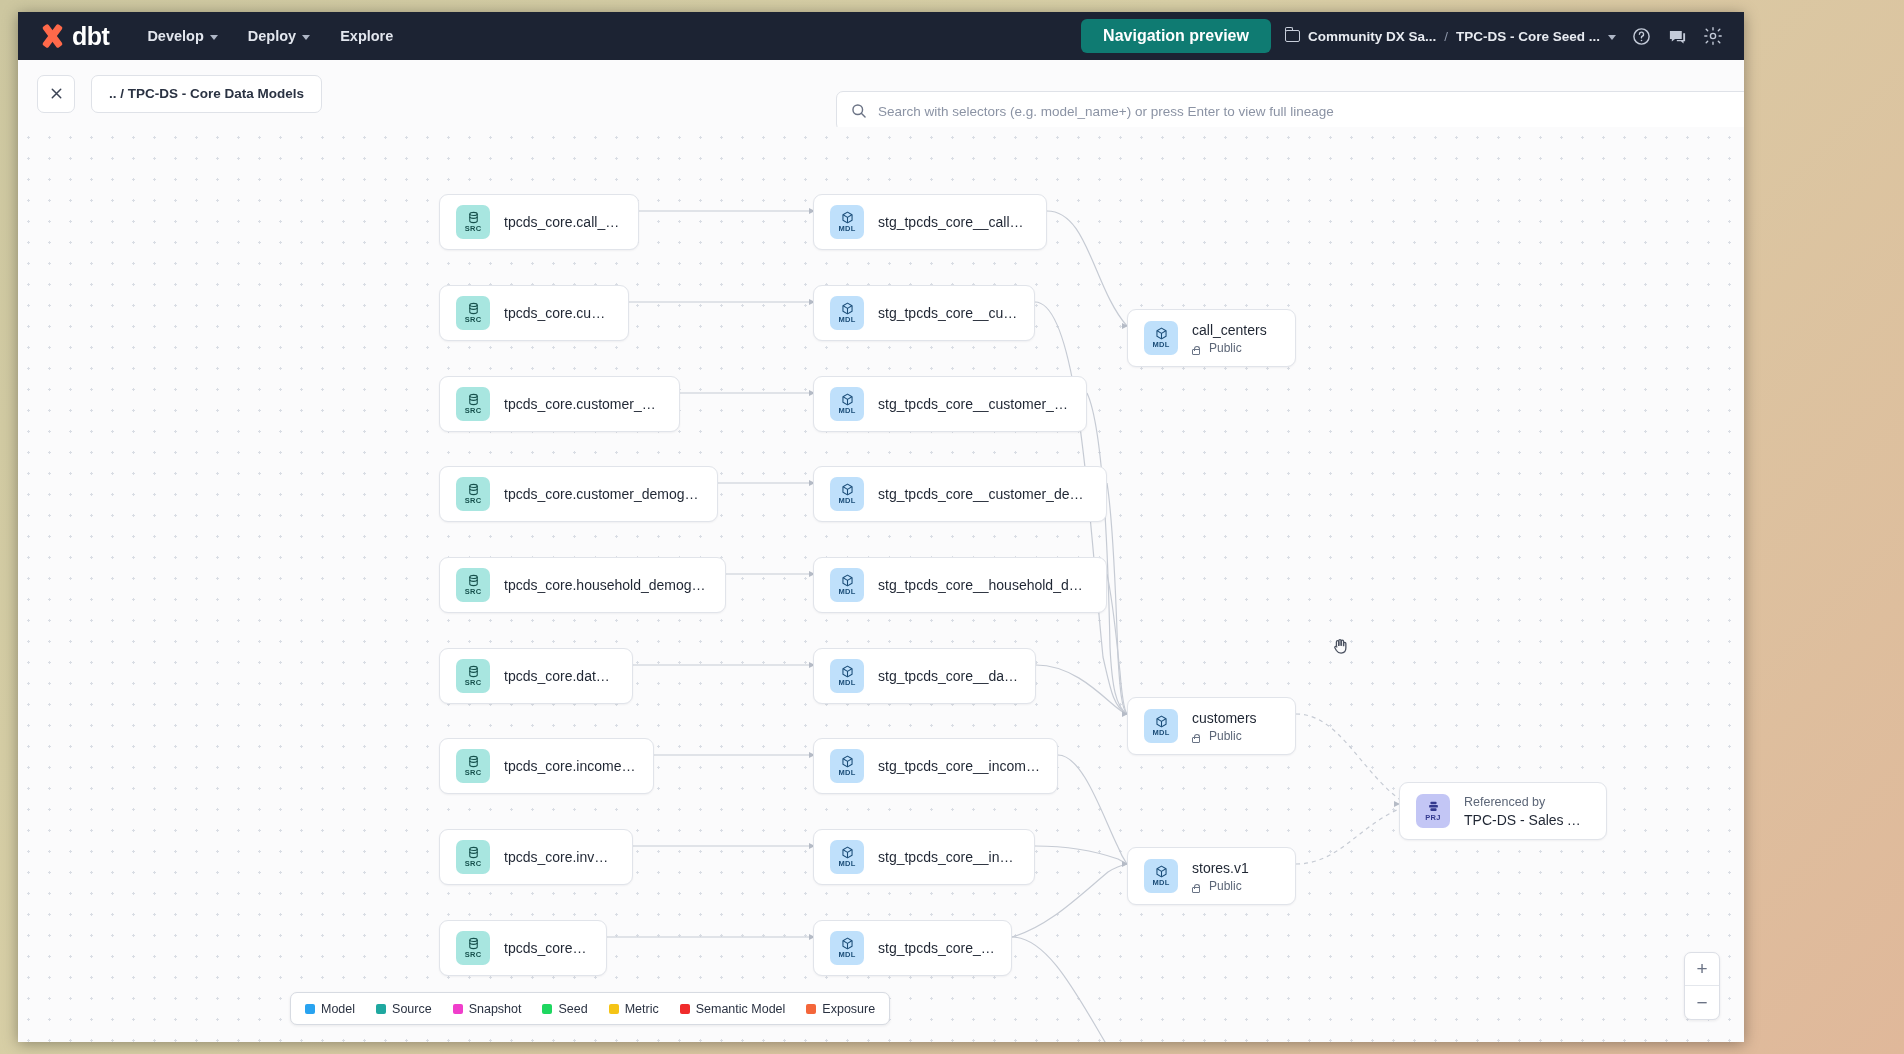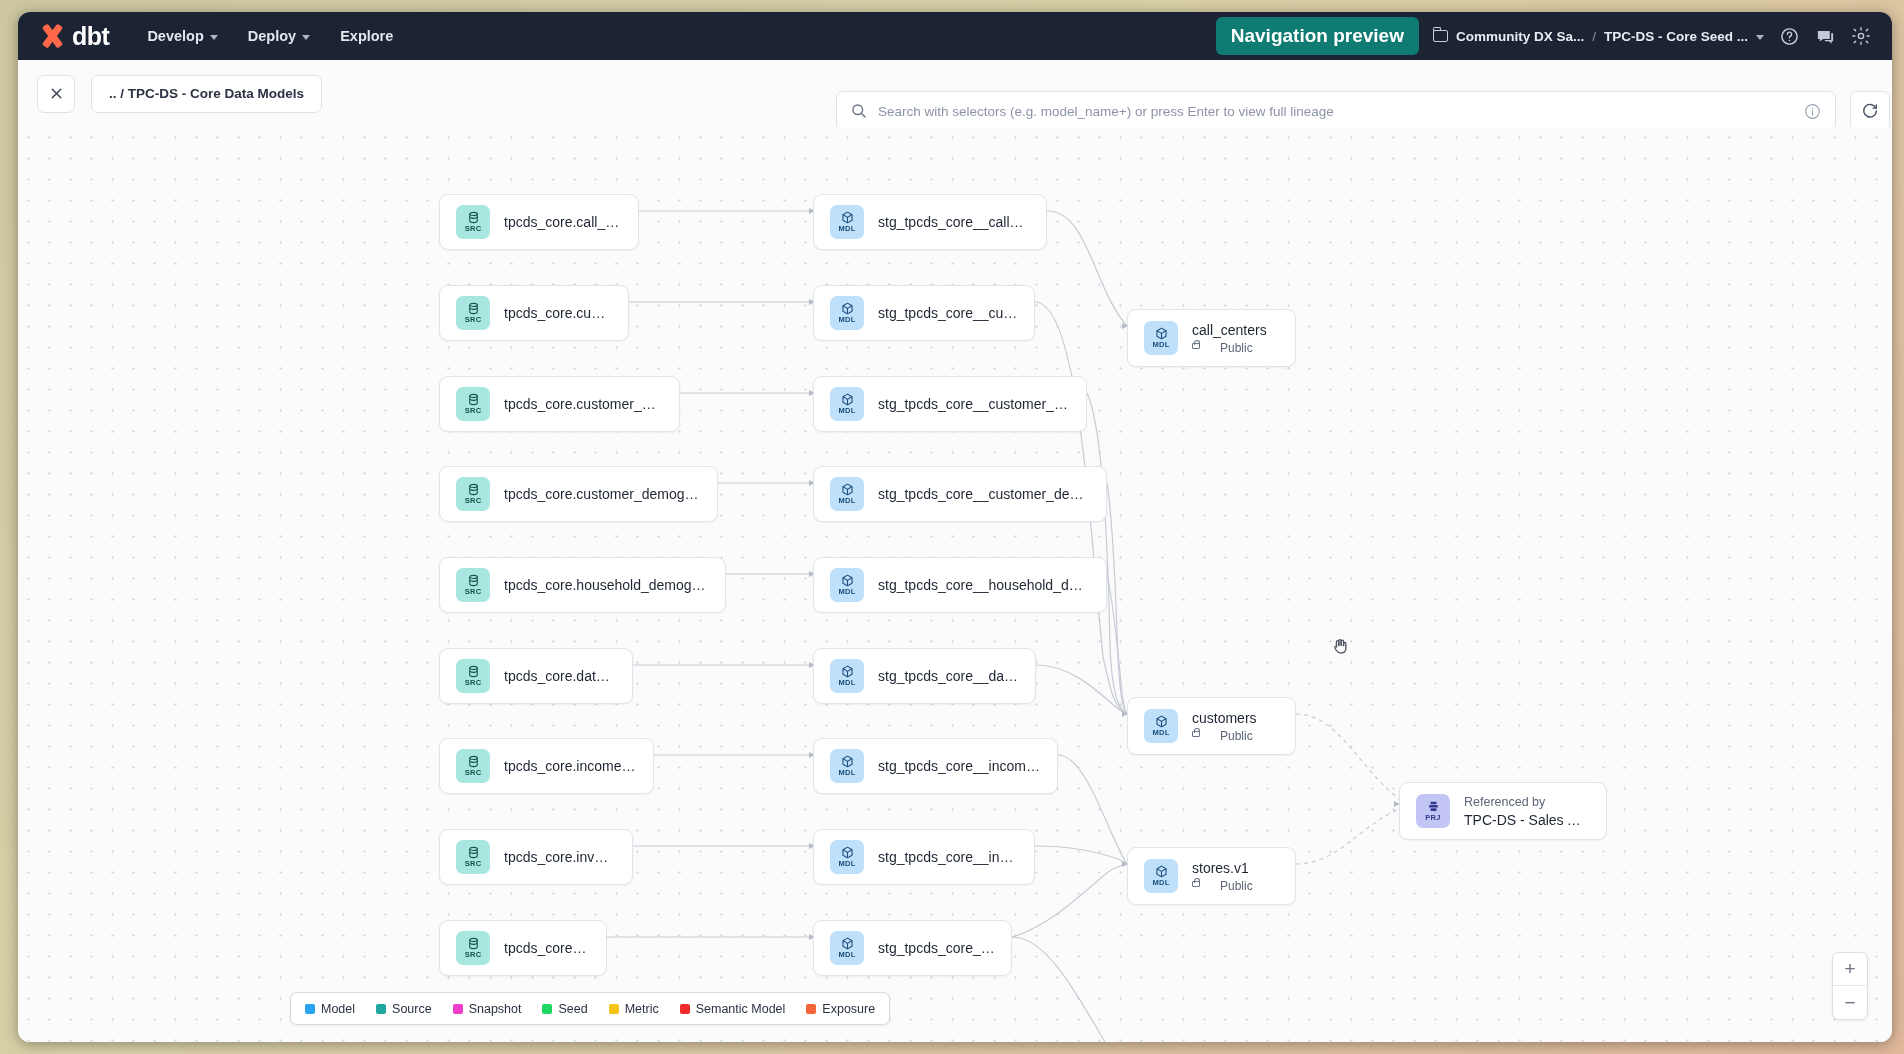--- a/index.html
+++ b/index.html
@@ -10,23 +10,23 @@
     background: #c9c39a;
   }
   
   #desktop {
     position: absolute; inset: 0;
     background: linear-gradient(135deg,#cdc7a0 0%,#d8cfa6 40%,#e0b89a 100%);
   }
   #window {
     position: absolute;
     left: 18px; top: 12px;
-    width: 1874px; height: 1030px;
+    width: 1726px; height: 1030px;
     background: #ffffff;
-    border-radius: 12px;
+    border-radius: 0;
     overflow: hidden;
     box-shadow: 0 2px 14px rgba(0,0,0,.35);
   }
 
   
   #topnav {
     position: absolute; left:0; top:0; width:100%; height:48px;
     background:#1c2333;
     display:flex; align-items:center;
     color:#e7eaf0;
@@ -44,22 +44,22 @@
   .nav-item {
     display:flex; align-items:center; gap:6px;
     font-size:14.5px; font-weight:600; color:#e2e6ee; cursor:pointer;
   }
   .caret {
     width:0;height:0;border-left:4px solid transparent;border-right:4px solid transparent;
     border-top:5px solid #aeb6c6; margin-top:2px;
   }
   .nav-right { margin-left:auto; display:flex; align-items:center; gap:14px; margin-right:20px; }
   .nav-preview-btn {
-    background:#0f7b72; color:#ffffff; font-size:19px; font-weight:600;
-    padding:8px 15px; border-radius:6px; cursor:pointer; white-space:nowrap;
+    background:#0f7b72; color:#ffffff; font-size:16px; font-weight:600;
+    padding:8px 22px; border-radius:6px; cursor:pointer; white-space:nowrap;
   }
   .breadcrumb-top { display:flex; align-items:center; gap:8px; font-size:13.5px; font-weight:700; color:#e8ebf1; }
   .bc-sep { color:#8b94a7; font-weight:400; }
   .bc-proj { font-weight:600; }
   .folder-ic { width:15px;height:12px; border:1.6px solid #c8cedb; border-radius:2px; position:relative; }
   .folder-ic:before{ content:""; position:absolute; left:-0.5px; top:-4.5px; width:6px;height:3px;
     border:1.6px solid #c8cedb; border-bottom:none; border-radius:2px 2px 0 0;}
   .icon-btn { width:22px;height:22px; cursor:pointer; display:flex;align-items:center;justify-content:center; }
   .icon-btn svg { display:block; }
 
@@ -127,21 +127,21 @@
   .badge .bl { font-size:7.5px; font-weight:700; letter-spacing:.3px; line-height:1; margin-top:1px; }
   .badge.src { background:#a8e6e0; color:#16504c; }
   .badge.mdl { background:#bfe0fb; color:#1b4d78; }
   .badge.prj { background:#c3c6f5; color:#343a8f; }
   .node-label {
     font-size:14px; color:#1f2633; font-weight:500;
     white-space:nowrap; overflow:hidden; text-overflow:ellipsis;
   }
   .node-body { display:flex; flex-direction:column; gap:3px; overflow:hidden; }
   .node-sub {
-    font-size:12px; color:#5c6677; display:flex; align-items:flex-start; gap:20px;
+    font-size:12px; color:#5c6677; display:flex; align-items:flex-end; gap:9px;
   }
   .lock {
     width:8px;height:6px;border:1.3px solid #6a7486;border-radius:1px;position:relative;margin-top:2px;
   }
   .lock:before{content:"";position:absolute;left:1px;top:-4px;width:4px;height:4px;
     border:1.3px solid #6a7486;border-bottom:none;border-radius:3px 3px 0 0;}
 
   
   .lenses-group {
     position:absolute; left:30px; bottom:17px; height:33px;

